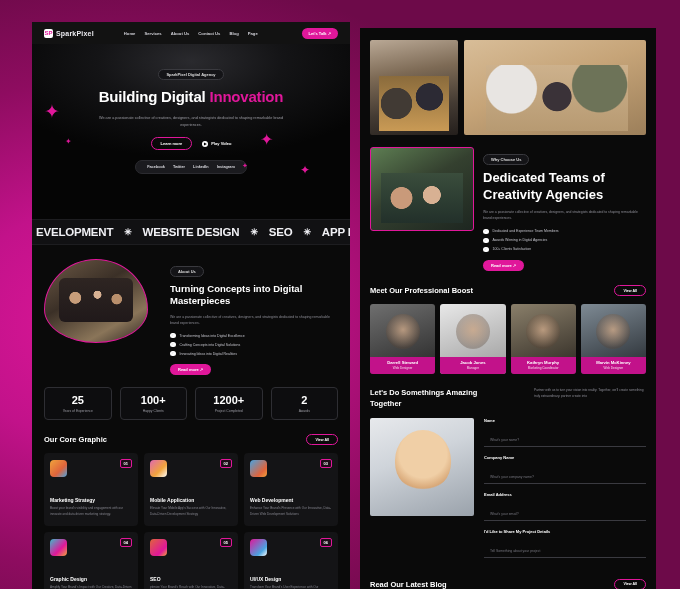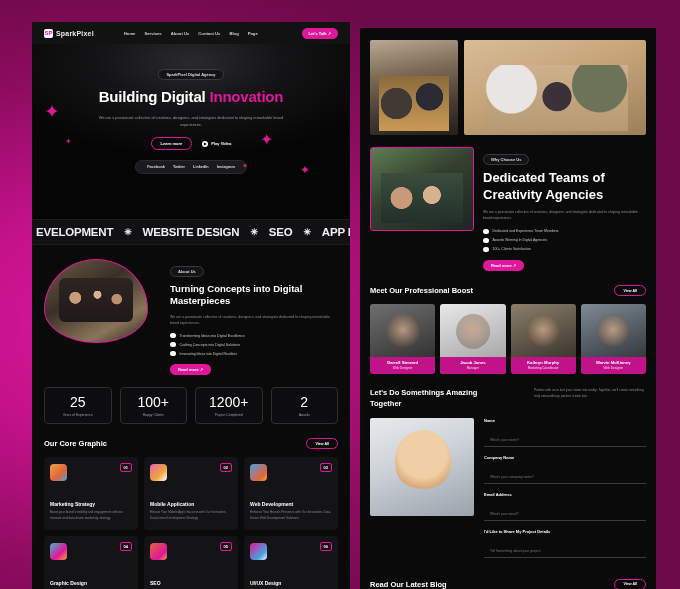--- a/index.html
+++ b/index.html
@@ -101,21 +101,21 @@
     display:inline-block; margin-top:8px; background:#e0179a; color:#fff;
     font-size:4px; font-weight:bold; padding:3px 8px; border-radius:8px;
   }
 
   
   .stats { display:flex; gap:8px; padding:12px 12px 0; }
   .stat {
     flex:1; border:1px solid #2e2e33; border-radius:4px; text-align:center; padding:6px 2px;
     background:#0d0d0f;
   }
-  .stat .num { font-size:14px; font-weight:normal; color:#fff; }
+  .stat .num { font-size:11px; font-weight:bold; color:#fff; }
   .stat .lbl { font-size:3.4px; color:#9a9aa2; margin-top:3px; }
 
   
   .services { padding:14px 12px 0; }
   .sec-head { display:flex; align-items:center; justify-content:space-between; margin-bottom:8px; }
   .sec-head h3 { font-size:7.5px; font-weight:bold; color:#fff; }
   .view-all {
     border:1px solid #e0179a; border-radius:7px; padding:2.5px 8px;
     font-size:3.6px; color:#fff; font-weight:bold;
   }

